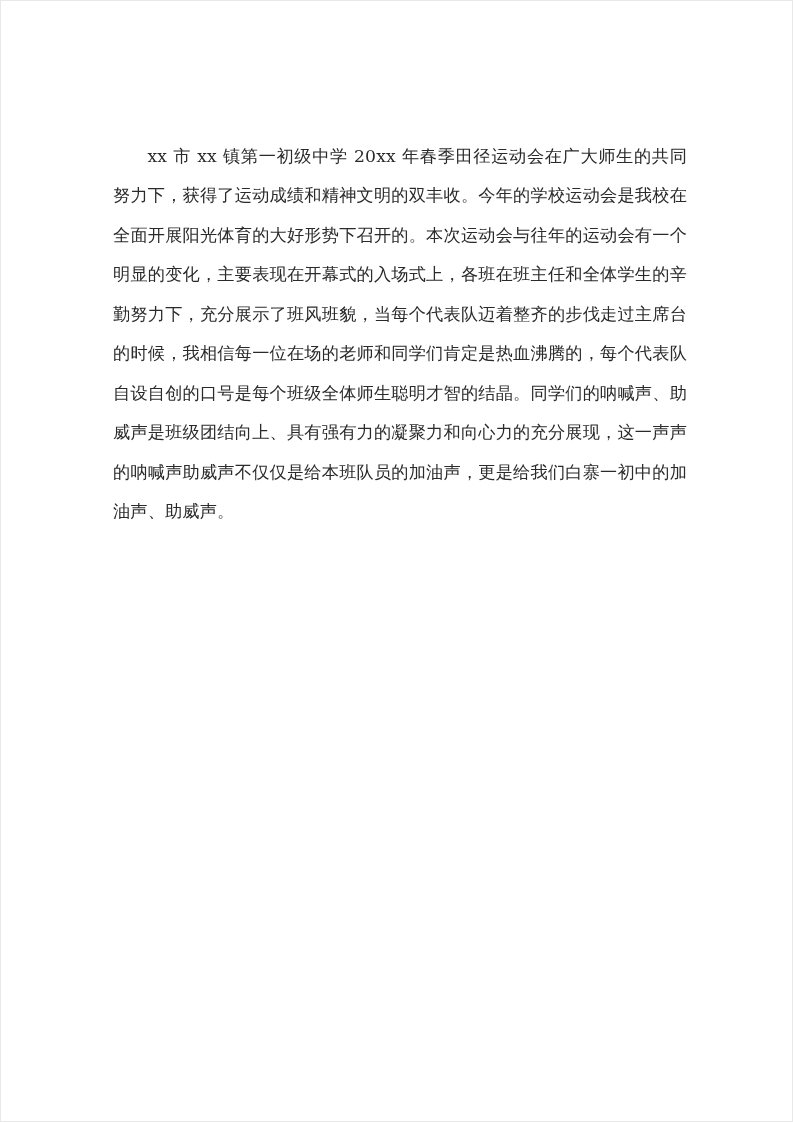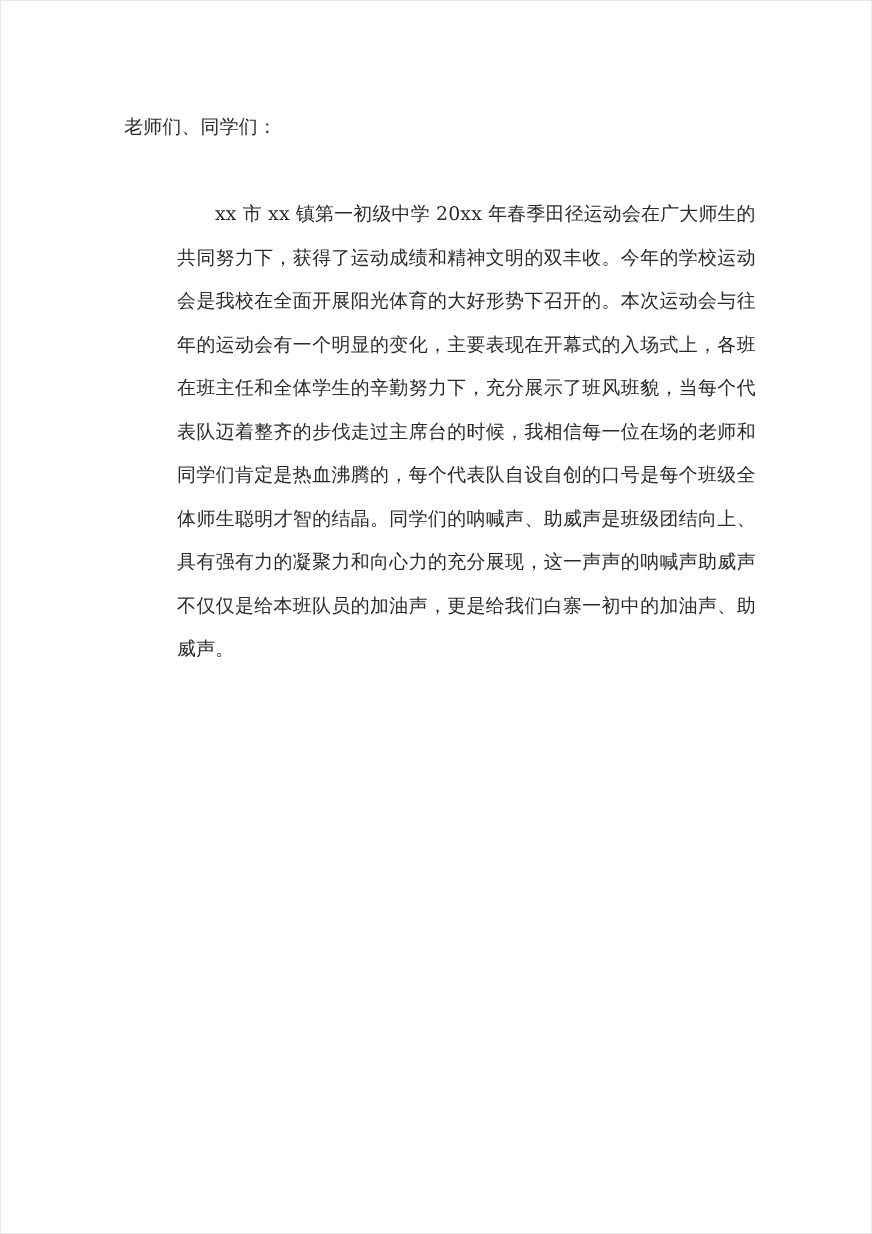--- a/index.html
+++ b/index.html
@@ -43,30 +43,28 @@
   .doc-line {
     text-align: left;
   }
 
   .spacer {
     height: 39.5px;
   }
 
   .doc-para {
     text-indent: 2em;
-    margin-left: 48px;
   }
 </style>
 </head>
 <body>
 
 <div class="page">
   <div class="content">
 
-    <p class="doc-line">老师们、同学们：</p>
 
     <div class="spacer"></div>
 
     <p class="doc-para">xx 市 xx 镇第一初级中学 20xx 年春季田径运动会在广大师生的共同努力下，获得了运动成绩和精神文明的双丰收。今年的学校运动会是我校在全面开展阳光体育的大好形势下召开的。本次运动会与往年的运动会有一个明显的变化，主要表现在开幕式的入场式上，各班在班主任和全体学生的辛勤努力下，充分展示了班风班貌，当每个代表队迈着整齐的步伐走过主席台的时候，我相信每一位在场的老师和同学们肯定是热血沸腾的，每个代表队自设自创的口号是每个班级全体师生聪明才智的结晶。同学们的呐喊声、助威声是班级团结向上、具有强有力的凝聚力和向心力的充分展现，这一声声的呐喊声助威声不仅仅是给本班队员的加油声，更是给我们白寨一初中的加油声、助威声。</p>
 
     <div class="spacer"></div>
 
 
   </div>
 </div>

